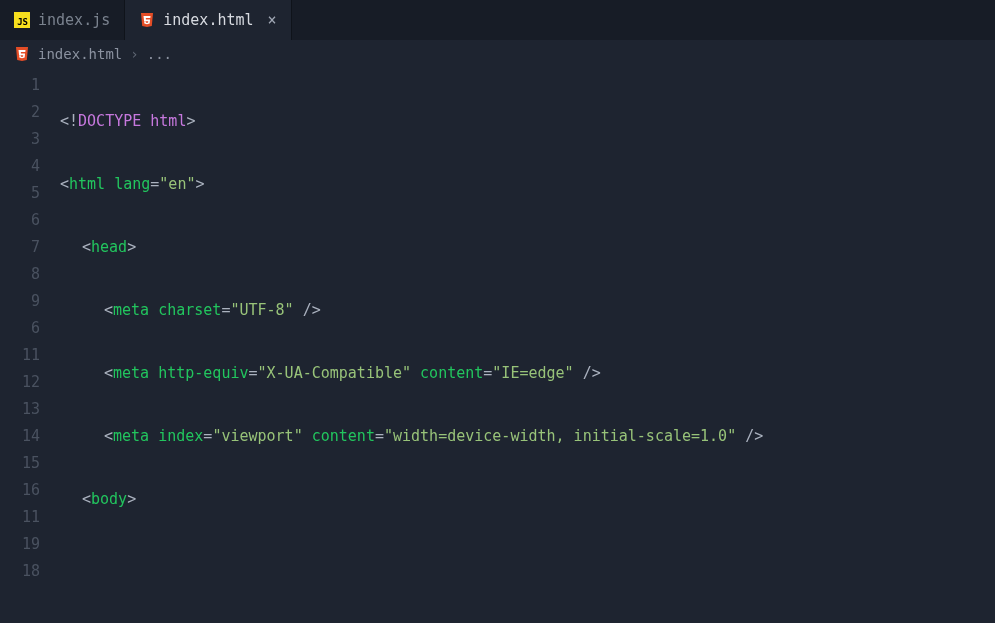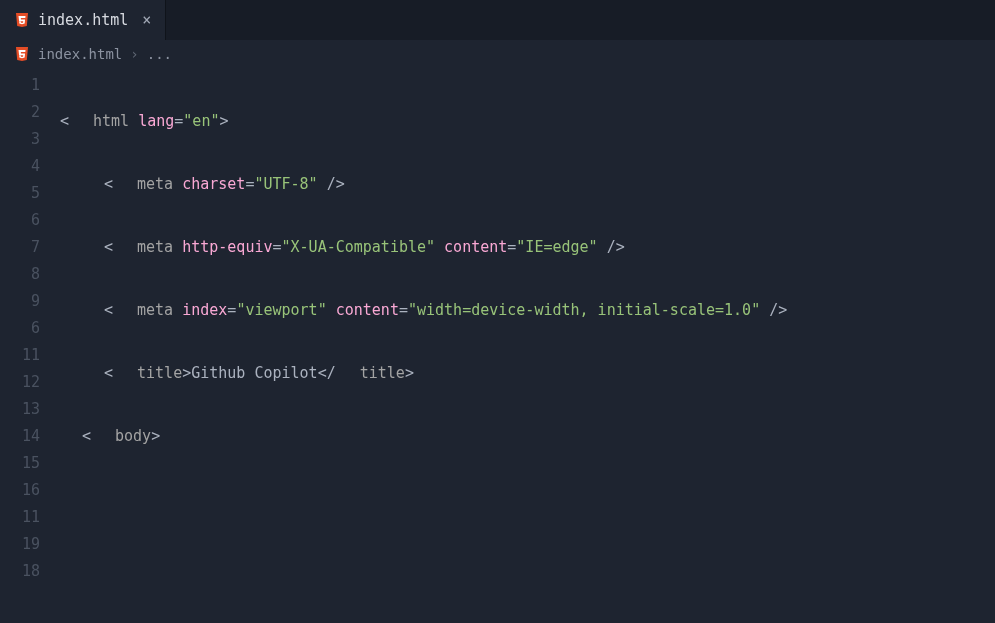--- a/index.html
+++ b/index.html
@@ -77,33 +77,37 @@
   line-height: 27px;
 }
 .code {
   flex: 1;
   white-space: pre;
 }
 .code-line { }
 
 .p  { color: #abb2bf; }   
 .kw { color: #c678dd; }   
-.tg { color: #a3a3a3; margin-left: 24px; }   
-.at { color: #f9a8d4; }   
+.tg { color: #22c55e; }   
+.at { color: #22c55e; }   
 .st { color: #98c379; }
 .tx { color: #abb2bf; }   
 .eq { color: #abb2bf; }
 .i1 { padding-left: 0; }
 .i2 { padding-left: 22px; }
 .i3 { padding-left: 44px; }
 </style>
 </head>
 <body>
 
 <div class="tabs">
+  <div class="tab">
+    <span class="icon-js">JS</span>
+    <span>index.js</span>
+  </div>
   <div class="tab active">
     <span class="icon-html">
       <svg viewBox="0 0 16 16">
           <path fill="#e44d26" d="M2 1l1.2 13L8 15l4.8-1L14 1z"></path>
           <path fill="#fff" d="M4.5 4h7l-.2 2H6.8l.15 1.6h4.1l-.4 4L8 12.3l-2.65-.7-.18-2h1.6l.1 1 1.13.3 1.13-.3.13-1.4H5.1z"></path>
         </svg>
     </span>
     <span>index.html</span>
     <span class="close">×</span>
   </div>
@@ -138,25 +142,26 @@
     <div>13</div>
     <div>14</div>
     <div>15</div>
     <div>16</div>
     <div>11</div>
     <div>19</div>
     <div>18</div>
   </div>
 
   <div class="code">
+    <div class="code-line i1"><span class="p">&lt;</span><span class="p">!</span><span class="kw">DOCTYPE html</span><span class="p">&gt;</span></div>
     <div class="code-line i1"><span class="p">&lt;</span><span class="tg">html</span><span class="p"> </span><span class="at">lang</span><span class="eq">=</span><span class="st">"en"</span><span class="p">&gt;</span></div>
+    <div class="code-line i2"><span class="p">&lt;</span><span class="tg">head</span><span class="p">&gt;</span></div>
     <div class="code-line i3"><span class="p">&lt;</span><span class="tg">meta</span><span class="p"> </span><span class="at">charset</span><span class="eq">=</span><span class="st">"UTF-8"</span><span class="p"> </span><span class="p">/&gt;</span></div>
     <div class="code-line i3"><span class="p">&lt;</span><span class="tg">meta</span><span class="p"> </span><span class="at">http-equiv</span><span class="eq">=</span><span class="st">"X-UA-Compatible"</span><span class="p"> </span><span class="at">content</span><span class="eq">=</span><span class="st">"IE=edge"</span><span class="p"> </span><span class="p">/&gt;</span></div>
     <div class="code-line i3"><span class="p">&lt;</span><span class="tg">meta</span><span class="p"> </span><span class="at">index</span><span class="eq">=</span><span class="st">"viewport"</span><span class="p"> </span><span class="at">content</span><span class="eq">=</span><span class="st">"width=device-width, initial-scale=1.0"</span><span class="p"> </span><span class="p">/&gt;</span></div>
-    <div class="code-line i3"><span class="p">&lt;</span><span class="tg">title</span><span class="p">&gt;</span><span class="tx">Github Copilot</span><span class="p">&lt;/</span><span class="tg">title</span><span class="p">&gt;</span></div>
     <div class="code-line i2"><span class="p">&lt;</span><span class="tg">body</span><span class="p">&gt;</span></div>
     
     
     
     
     
     
     
     
     

